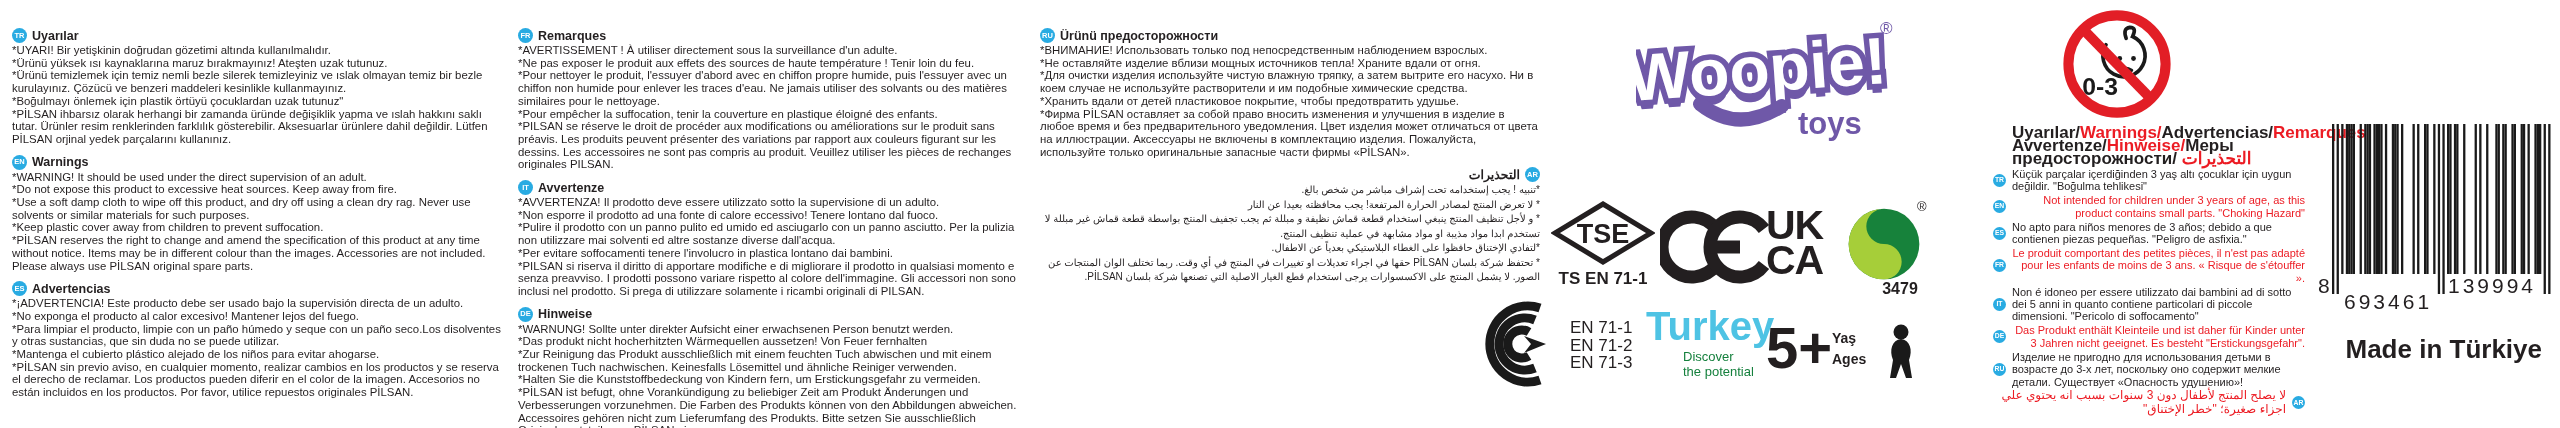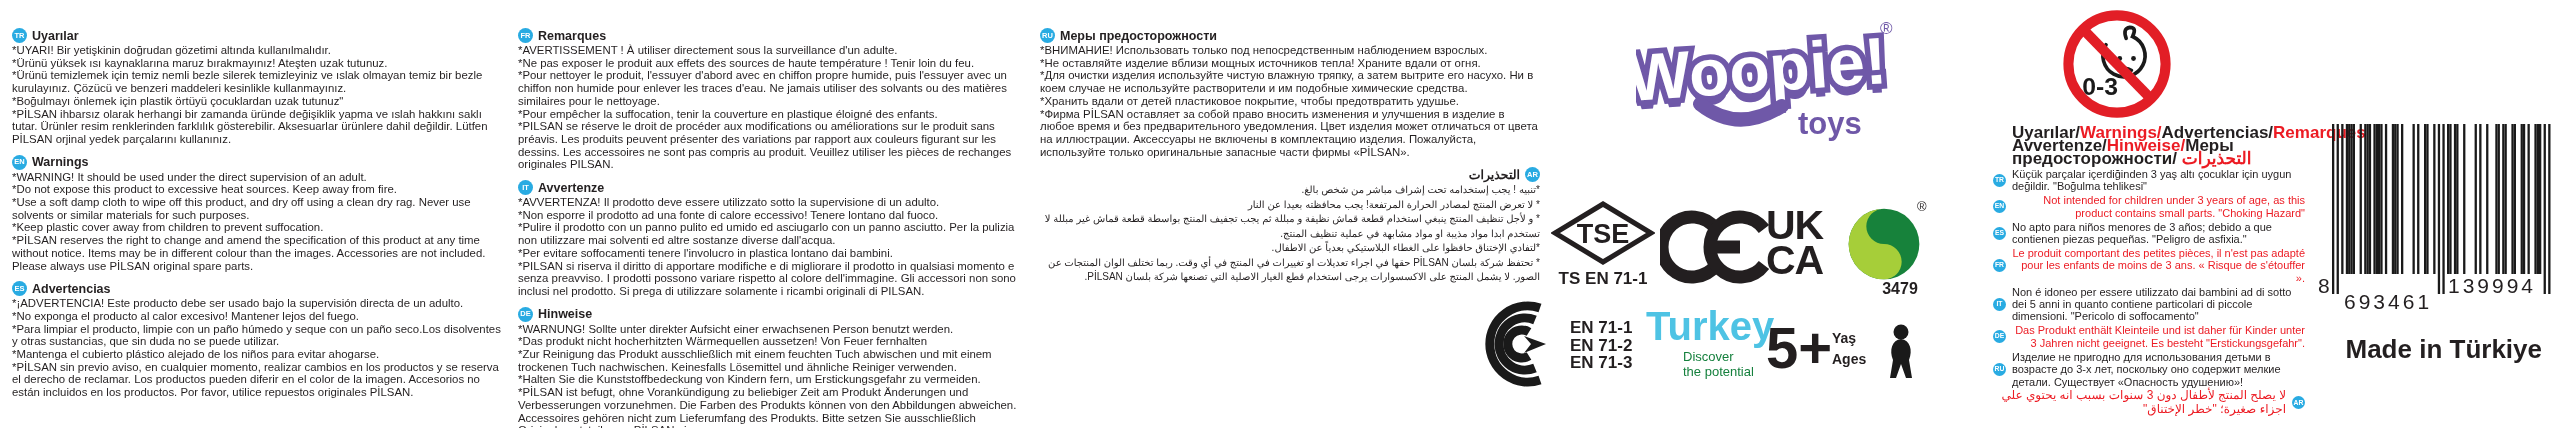--- a/index.html
+++ b/index.html
@@ -32,21 +32,21 @@
   #ce{position:absolute;left:1660px;top:206px;}
   #ukca{position:absolute;left:1766px;top:208px;font-weight:900;font-size:41px;
         line-height:35px;letter-spacing:-1px;}
   #greendot{position:absolute;left:1846px;top:206px;}
   #gd-reg{position:absolute;left:1917px;top:199px;font-size:13px;}
   #gd-num{position:absolute;left:1862px;top:280px;width:76px;text-align:center;
           font-weight:bold;font-size:16px;}
 
   
   #tk-arcs{position:absolute;left:1480px;top:298px;}
-  #en-stds{position:absolute;left:1570px;top:319px;font-weight:bold;font-size:17px;line-height:17.5px;}
+  #en-stds{position:absolute;left:1570px;top:319px;font-weight:normal;font-size:17px;line-height:17.5px;}
   #tk-word{position:absolute;left:1646px;top:304px;font-weight:bold;font-size:40px;color:#4EC3E4;}
   #tk-tag{position:absolute;left:1683px;top:350px;font-size:13px;line-height:14.5px;
           color:#15803d;white-space:pre-line;}
   #age-num{position:absolute;left:1766px;top:320px;font-weight:900;font-size:58px;line-height:56px;}
   #age-labels{position:absolute;left:1832px;top:328px;font-weight:bold;font-size:14px;line-height:21px;}
   #child{position:absolute;left:1884px;top:324px;}
 
   
   #age03{position:absolute;left:2062px;top:8px;}
   #rp{position:absolute;left:1993px;top:126px;width:312px;font-size:11px;line-height:12.4px;}
@@ -141,21 +141,21 @@
 *Zur Reinigung das Produkt ausschließlich mit einem feuchten Tuch abwischen und mit einem trockenen Tuch nachwischen. Keinesfalls Lösemittel und ähnliche Reiniger verwenden.
 *Halten Sie die Kunststoffbedeckung von Kindern fern, um Erstickungsgefahr zu vermeiden.
 *PİLSAN ist befugt, ohne Vorankündigung zu beliebiger Zeit am Produkt Änderungen und Verbesserungen vorzunehmen. Die Farben des Produkts können von den Abbildungen abweichen. Accessoires gehören nicht zum Lieferumfang des Produkts. Bitte setzen Sie ausschließlich Originalersatzteile von PİLSAN ein.</div>
     </div>
   </div>
 
   <div class="col" id="col3">
     <div class="sec">
       <div class="sec-h">
         <span class="badge">RU</span>
-        <span class="sec-title">Меры предосторожности</span>
+        <span class="sec-title">Ürünü предосторожности</span>
       </div>
       <div class="sec-body">*ВНИМАНИЕ! Использовать только под непосредственным наблюдением взрослых.
 *Не оставляйте изделие вблизи мощных источников тепла! Храните вдали от огня.
 *Для очистки изделия используйте чистую влажную тряпку, а затем вытрите его насухо. Ни в коем случае не используйте растворители и им подобные химические средства.
 *Хранить вдали от детей пластиковое покрытие, чтобы предотвратить удушье.
 *Фирма PİLSAN оставляет за собой право вносить изменения и улучшения в изделие в любое время и без предварительного уведомления. Цвет изделия может отличаться от цвета на иллюстрации. Аксессуары не включены в комплектацию изделия. Пожалуйста, используйте только оригинальные запасные части фирмы «PİLSAN».</div>
     </div>
     <div class="sec rtl">
       <div class="sec-h">
         <span class="badge">AR</span>

